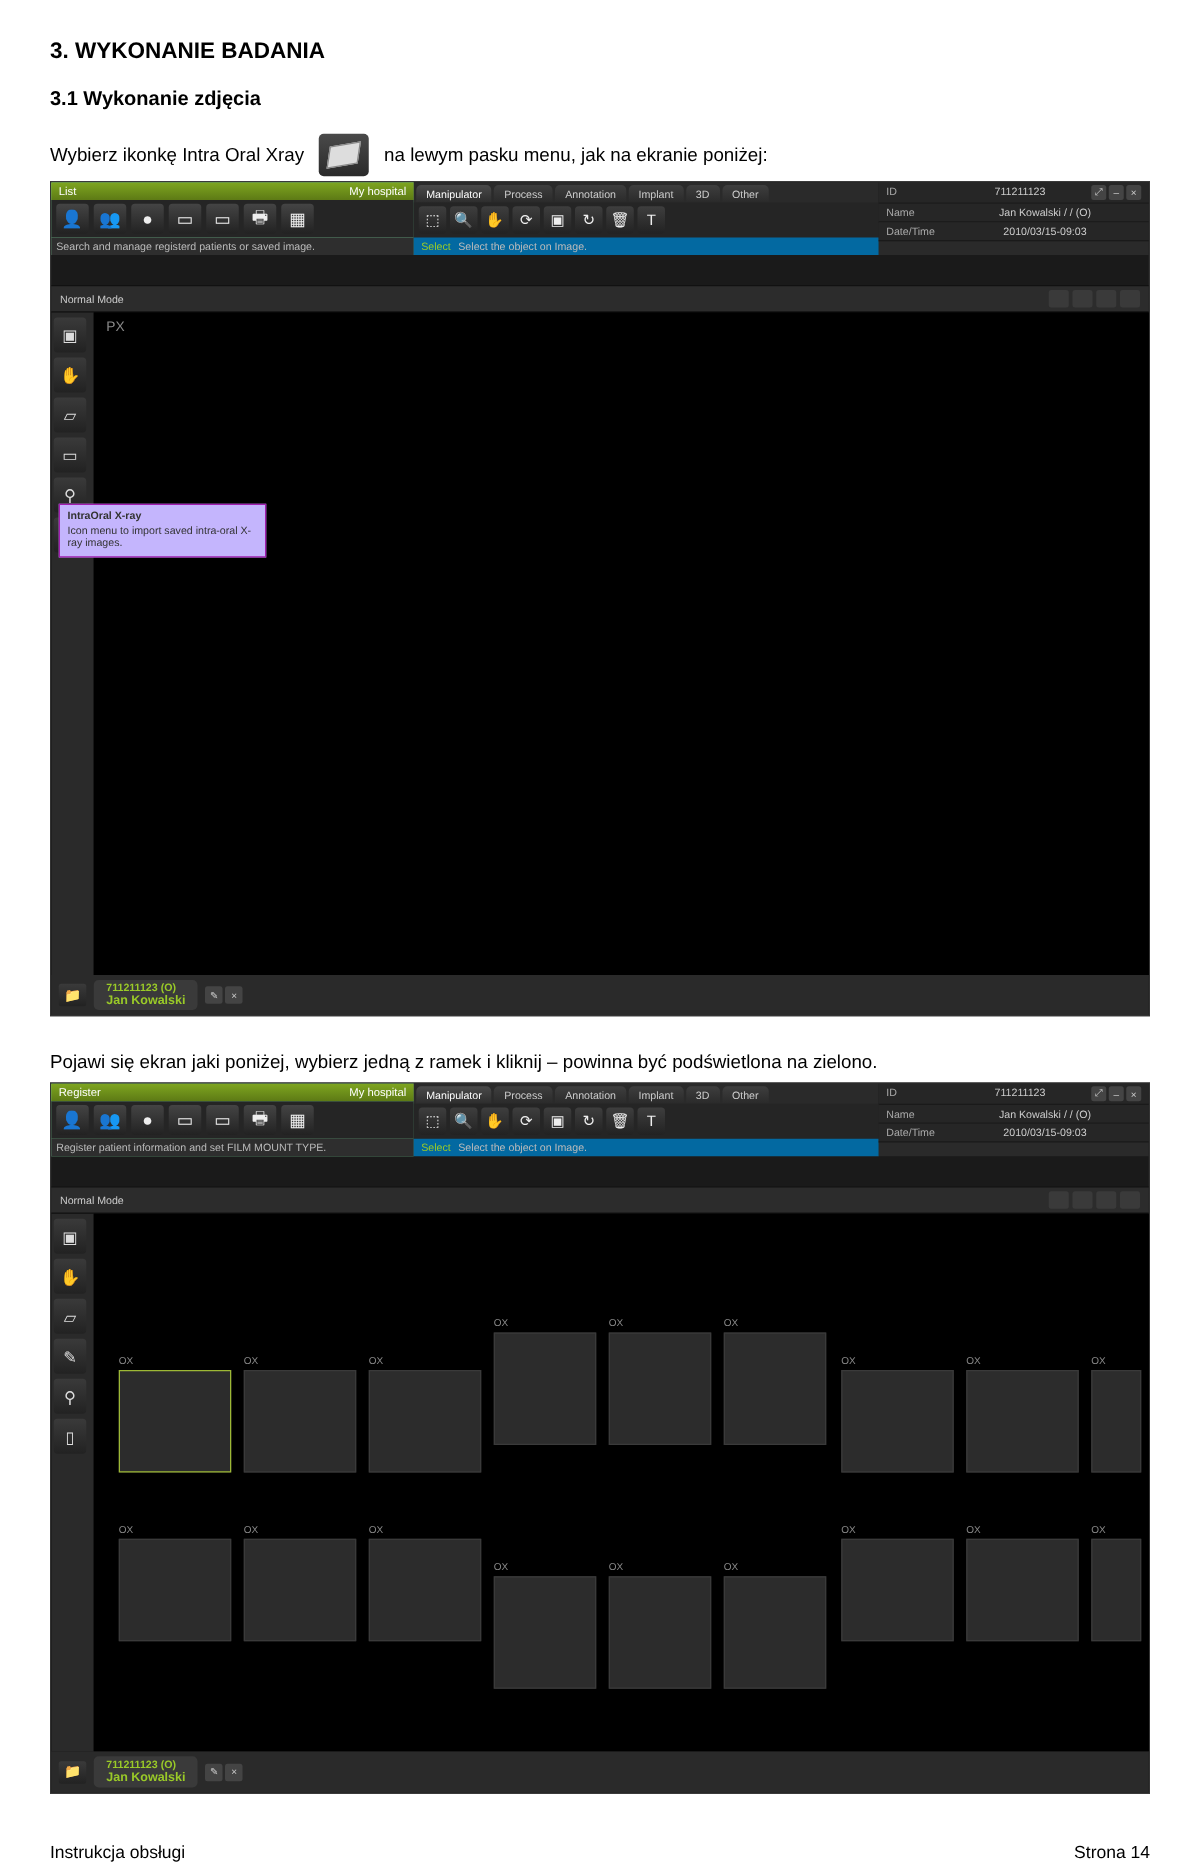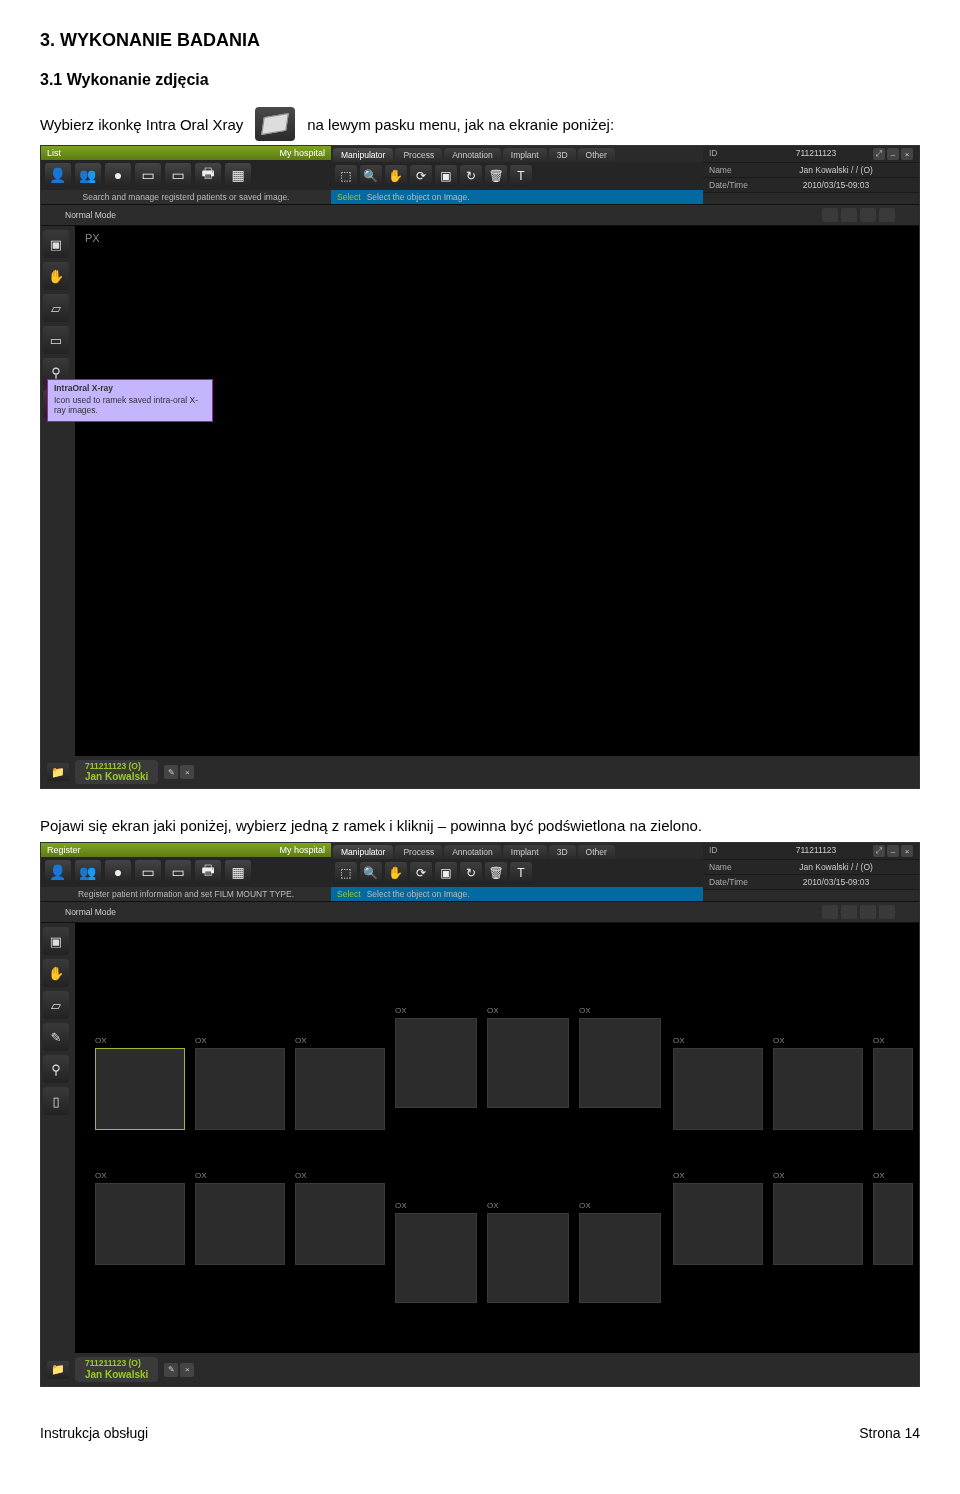--- a/index.html
+++ b/index.html
@@ -58,21 +58,20 @@
 }
 .topbar {
   display: flex;
   height: 58px;
 }
 .left-pane {
   width: 290px;
   display: flex;
   flex-direction: column;
   background: #86efac;
-  text-align: center;
 }
 .left-header {
   display: flex;
   justify-content: space-between;
   background: linear-gradient(#7ea520,#5d7a15);
   color: #fff;
   padding: 2px 6px;
   font-size: 9px;
 }
 .left-icons {
@@ -170,24 +169,25 @@
 .info-row .label { width: 50px; color: #aaa; }
 .info-row .value { flex: 1; color: #ccc; text-align: center; }
 .info-row .ctrls { display: flex; gap: 2px; }
 .ctrl-sq { width: 12px; height: 12px; background: #444; border-radius: 2px; font-size: 8px; display:flex; align-items:center; justify-content:center; }
 
 .mode-bar {
   display: flex;
   justify-content: space-between;
   align-items: center;
   background: #2c2c2c;
-  padding: 3px 24px;
+  padding: 3px 7px;
   font-size: 8.5px;
   border-top: 1px solid #111;
   border-bottom: 1px solid #111;
+  margin-top: 24px;
 }
 .mode-right { display: flex; gap: 3px; }
 .mode-btn { width: 16px; height: 14px; background: #3a3a3a; border-radius: 2px; }
 
 .workspace {
   display: flex;
   background: #000;
 }
 .side-tools {
   width: 30px;
@@ -377,21 +377,21 @@
       <div class="side-tool">✋</div>
       <div class="side-tool">▱</div>
       <div class="side-tool">▭</div>
       <div class="side-tool">⚲</div>
       <div class="side-tool">▯</div>
     </div>
     <div class="canvas h1">
       <div class="px-label">PX</div>
       <div class="tooltip-box">
         <div class="ttl">IntraOral X-ray</div>
-        <div>Icon used to ramek saved intra-oral X-ray images.</div>
+        <div>Icon menu to import saved intra-oral X-ray images.</div>
       </div>
     </div>
   </div>
 
   <div class="bottom-bar">
     <div class="folder-ico">📁</div>
     <div class="patient-chip">
       <span class="pid">711211123 (O)</span>
       <span class="pname">Jan Kowalski</span>
     </div>

